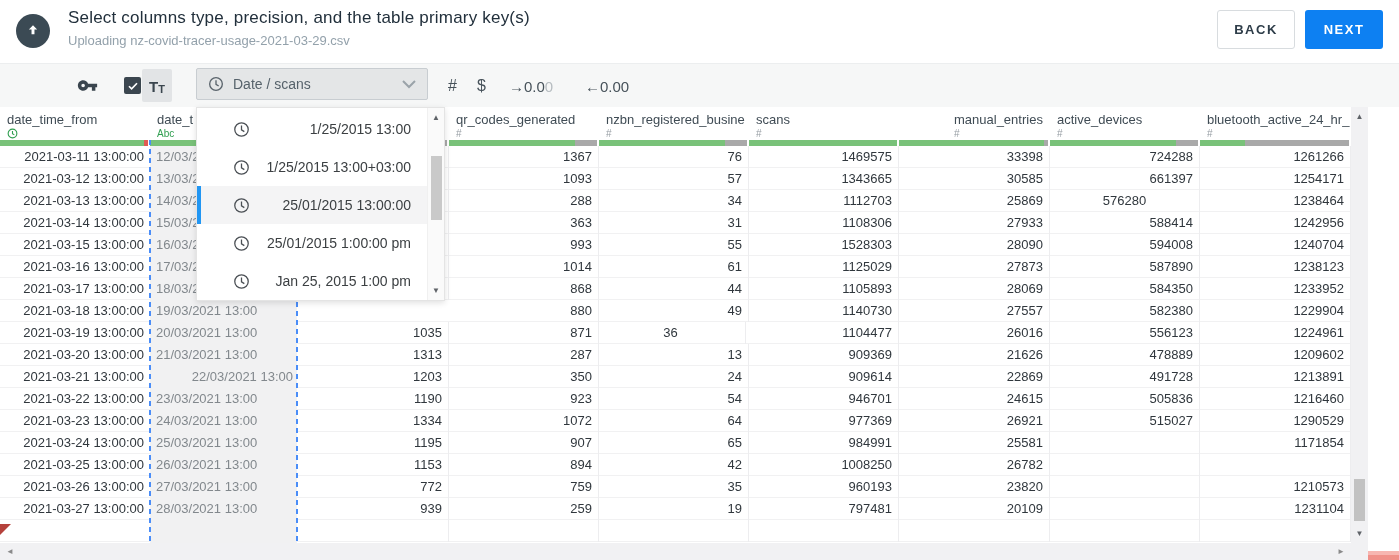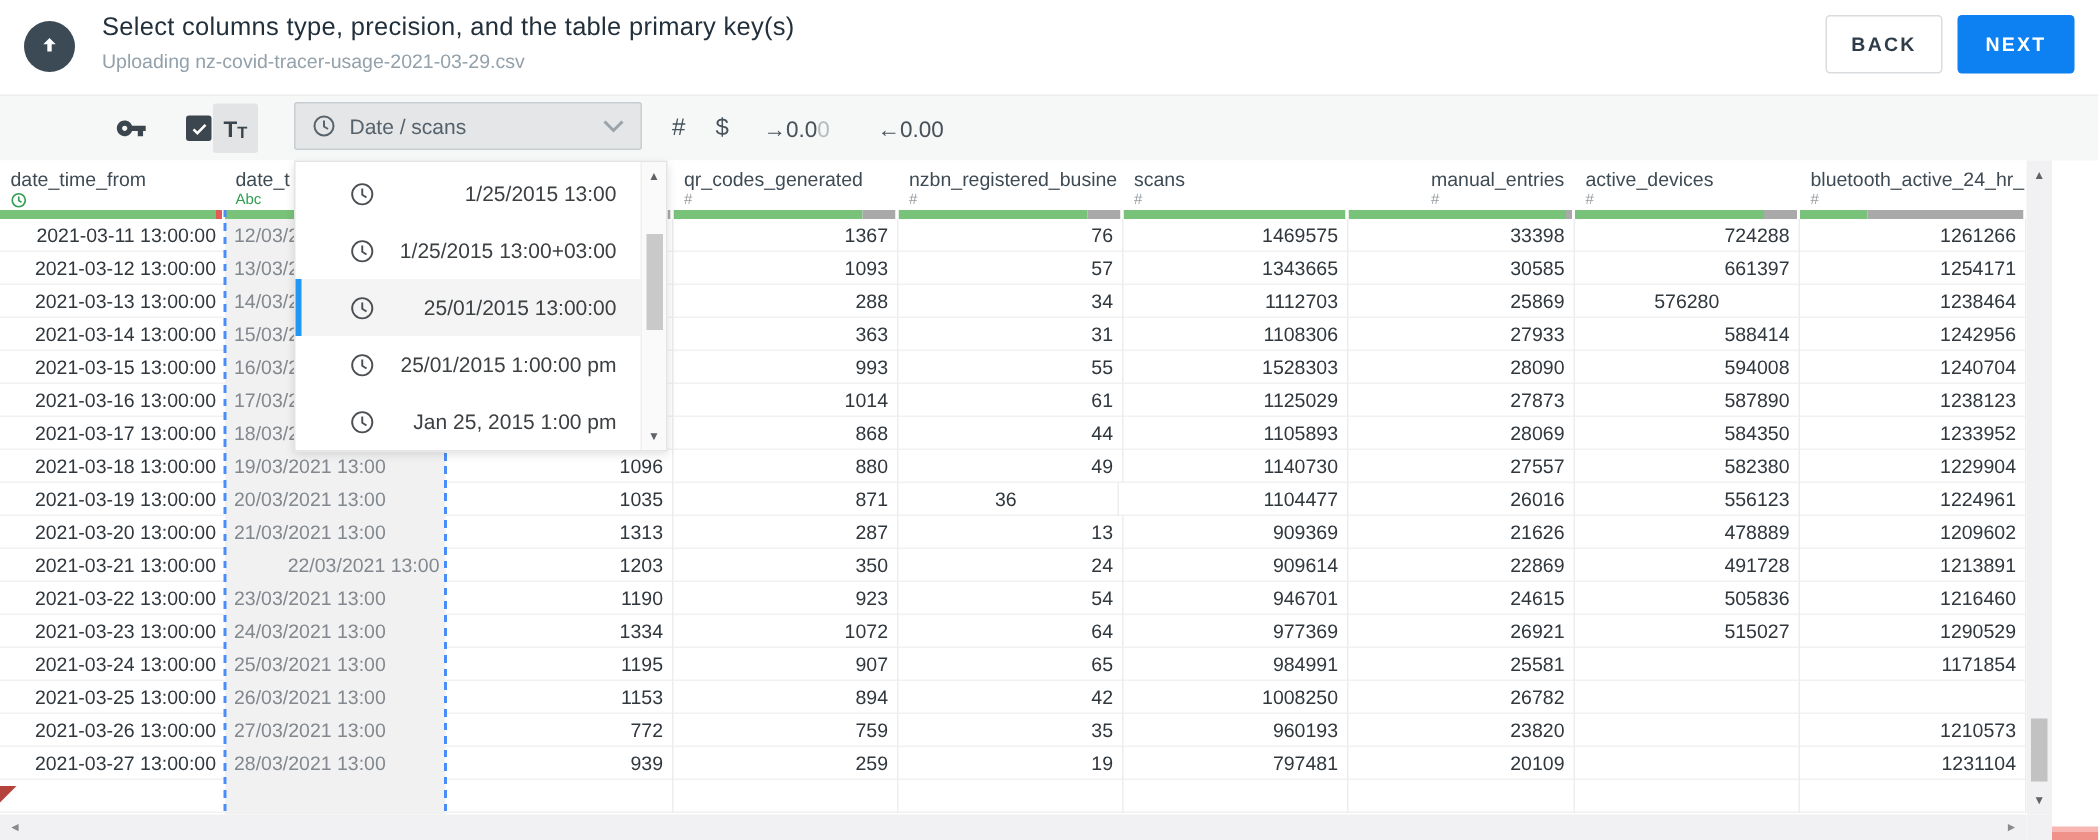--- a/index.html
+++ b/index.html
@@ -295,21 +295,20 @@
           <div class="cell vline" style="left: 449px; width: 150px; text-align: right;">868</div>
           <div class="cell vline" style="left: 599px; width: 150px; text-align: right;">44</div>
           <div class="cell vline" style="left: 749px; width: 150px; text-align: right;">1105893</div>
           <div class="cell vline" style="left: 899px; width: 151px; text-align: right;">28069</div>
           <div class="cell vline" style="left: 1050px; width: 150px; text-align: right;">584350</div>
           <div class="cell vline" style="left: 1200px; width: 151px; text-align: right;">1233952</div>
         </div>
         <div class="trow" style="top: 154px;">
           <div class="cell" style="left: 0px; width: 150px; text-align: right;">2021-03-18 13:00:00</div>
           <div class="cell muted" style="left: 150px; width: 149px; text-align: left;">19/03/2021 13:00</div>
-          <div class="cell vline" style="left: 299px; width: 150px; text-align: right;">1096</div>
           <div class="cell vline" style="left: 449px; width: 150px; text-align: right;">880</div>
           <div class="cell vline" style="left: 599px; width: 150px; text-align: right;">49</div>
           <div class="cell vline" style="left: 749px; width: 150px; text-align: right;">1140730</div>
           <div class="cell vline" style="left: 899px; width: 151px; text-align: right;">27557</div>
           <div class="cell vline" style="left: 1050px; width: 150px; text-align: right;">582380</div>
           <div class="cell vline" style="left: 1200px; width: 151px; text-align: right;">1229904</div>
         </div>
         <div class="trow" style="top: 176px;">
           <div class="cell" style="left: 0px; width: 150px; text-align: right;">2021-03-19 13:00:00</div>
           <div class="cell muted" style="left: 150px; width: 149px; text-align: left;">20/03/2021 13:00</div>

